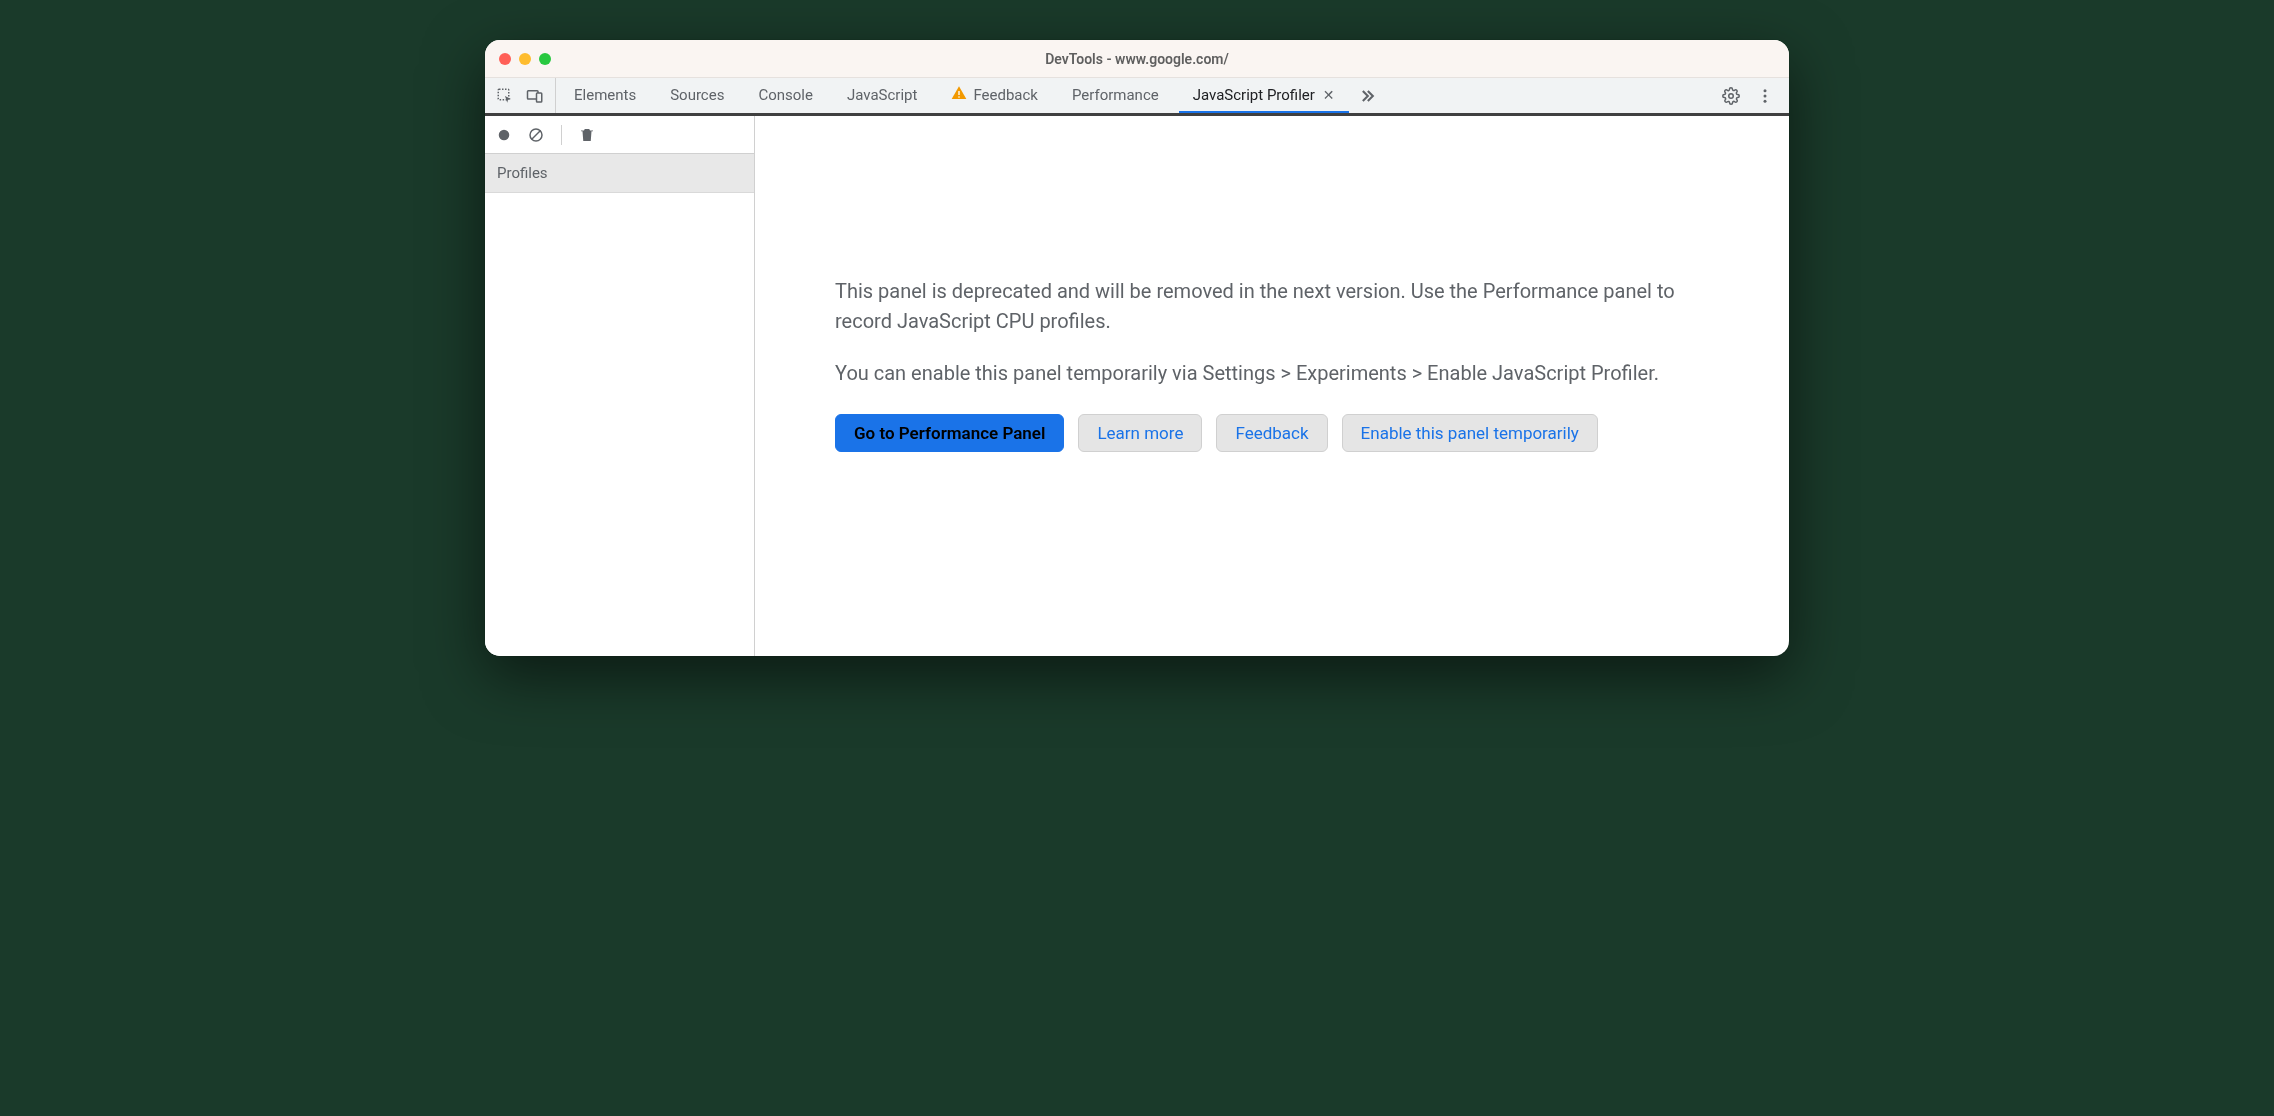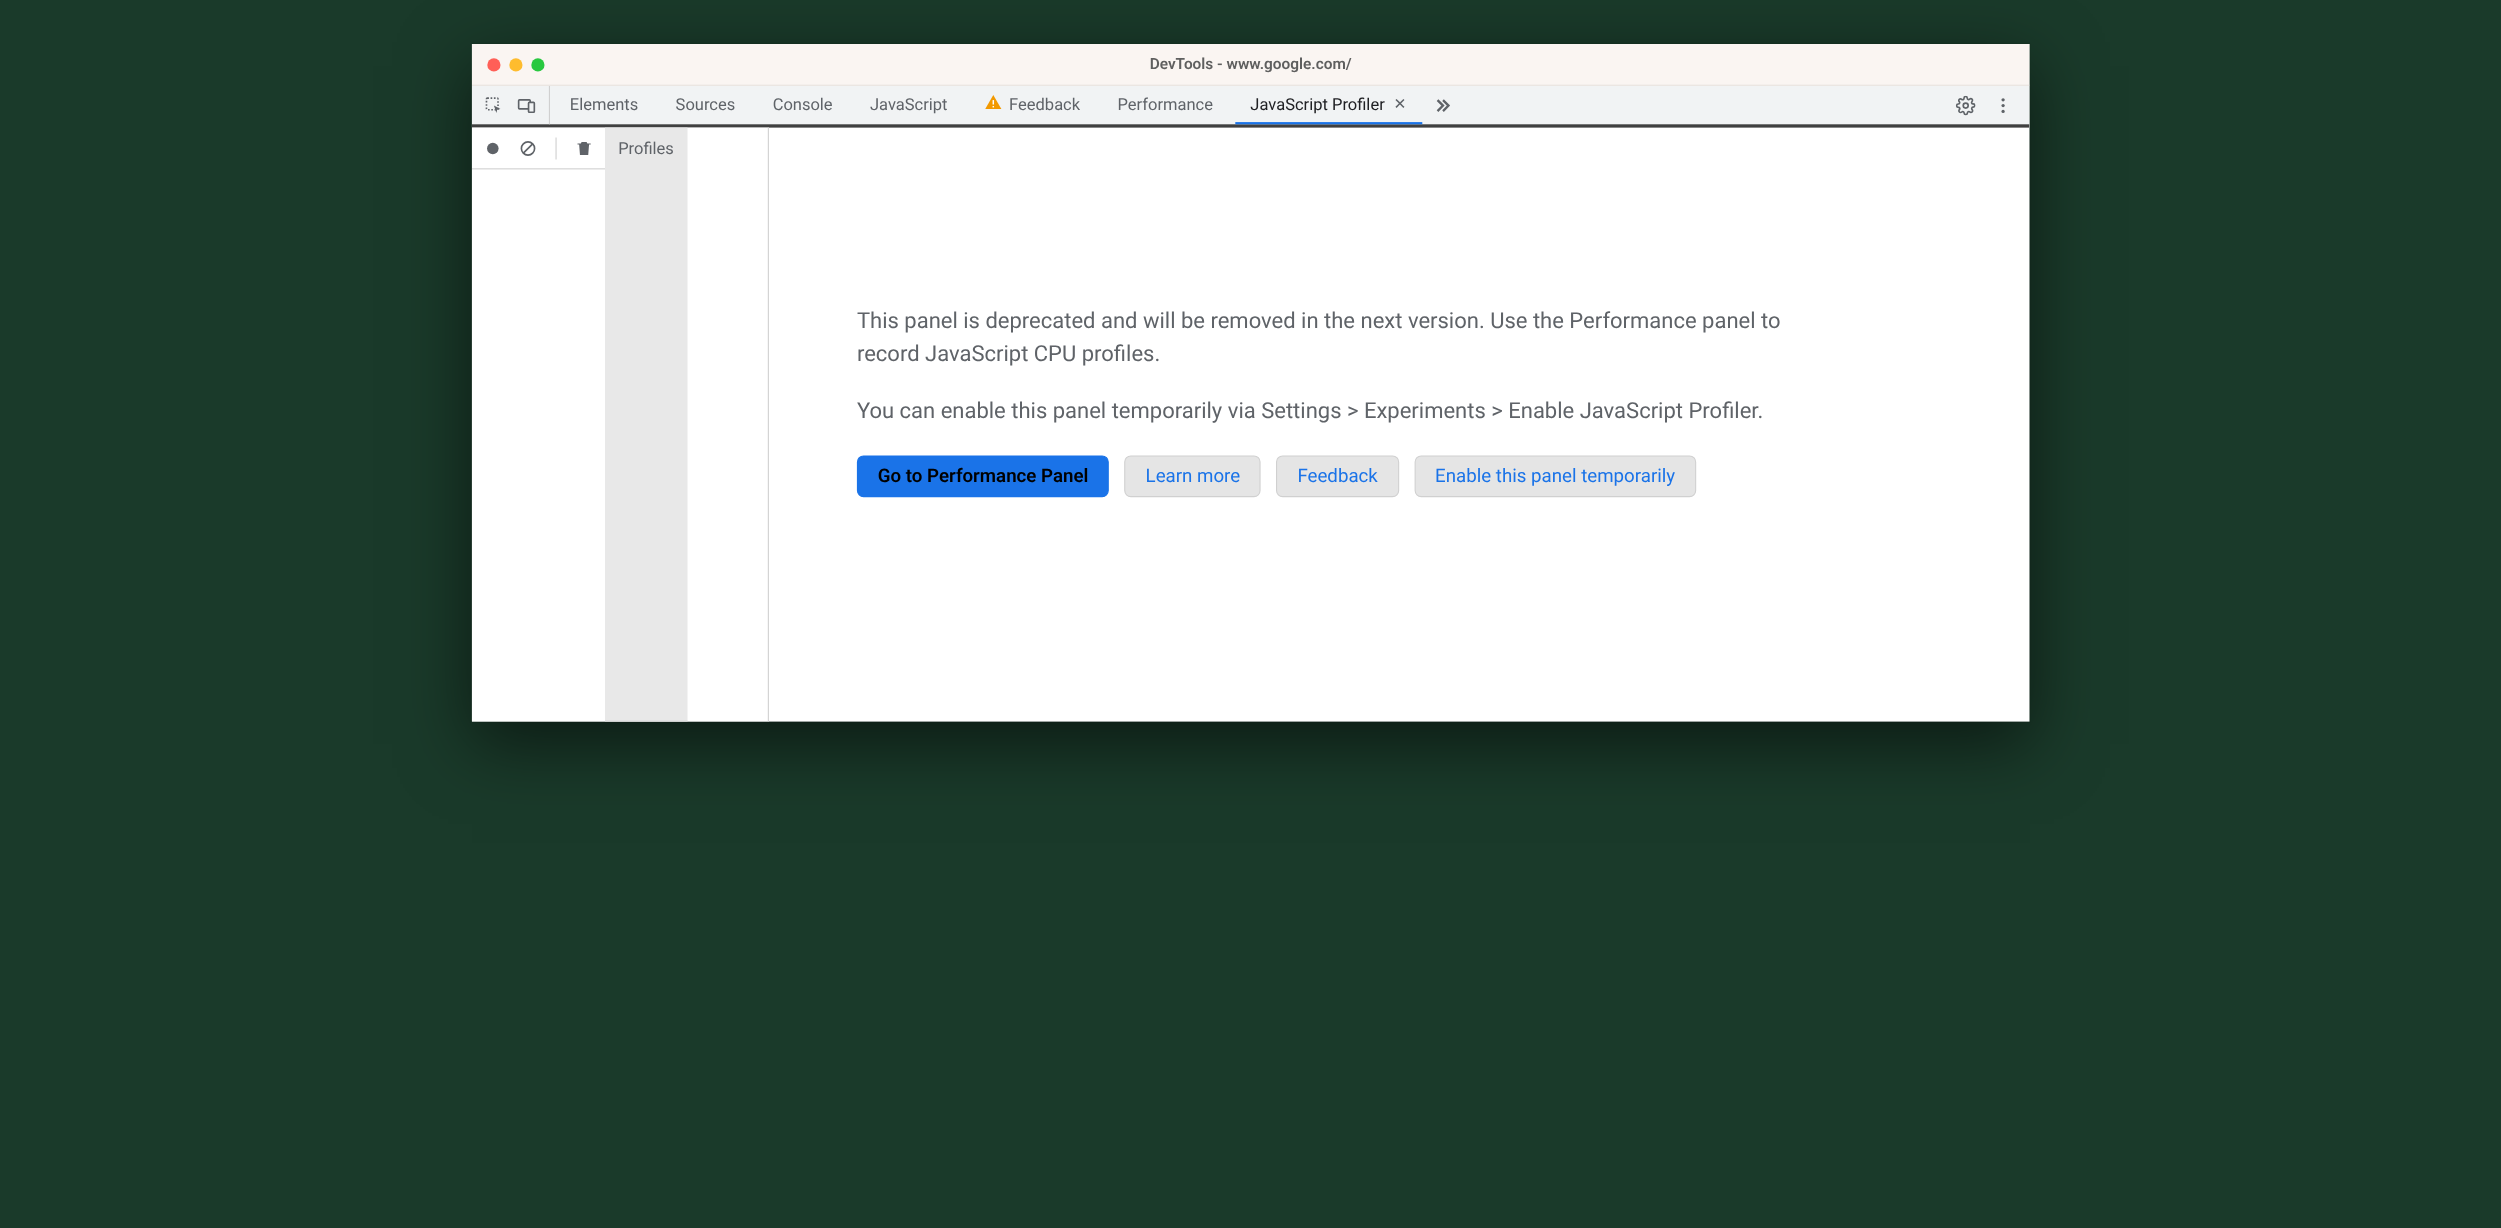--- a/index.html
+++ b/index.html
@@ -6,23 +6,23 @@
   html, body { height: 100%; }
   body {
     font-family: -apple-system, BlinkMacSystemFont, "Segoe UI", Roboto, Helvetica, Arial, sans-serif;
     background: #1a3a2a;
     display: flex;
     align-items: flex-start;
     justify-content: center;
     padding: 40px;
   }
   .window {
-    width: 1416px;
+    width: 1304px;
     background: #fff;
-    border-radius: 0;
+    border-radius: 15px;
     box-shadow: 0 20px 60px rgba(0,0,0,0.55), 0 0 0 1px rgba(0,0,0,0.05);
     overflow: hidden;
   }
   
   .titlebar {
     height: 38px;
     background: #faf5f2;
     border-bottom: 1px solid #e6e1de;
     display: flex;
     align-items: center;
@@ -106,21 +106,21 @@
   
   .main {
     display: flex;
     height: 540px;
   }
   .sidebar {
     width: 270px;
     border-right: 1px solid #d0d0d0;
     background: #fff;
     display: flex;
-    flex-direction: row;
+    flex-direction: column;
   }
   .sb-toolbar {
     height: 38px;
     border-bottom: 1px solid #d0d0d0;
     display: flex;
     align-items: center;
     gap: 14px;
     padding: 0 10px;
   }
   .sb-toolbar .divider {

